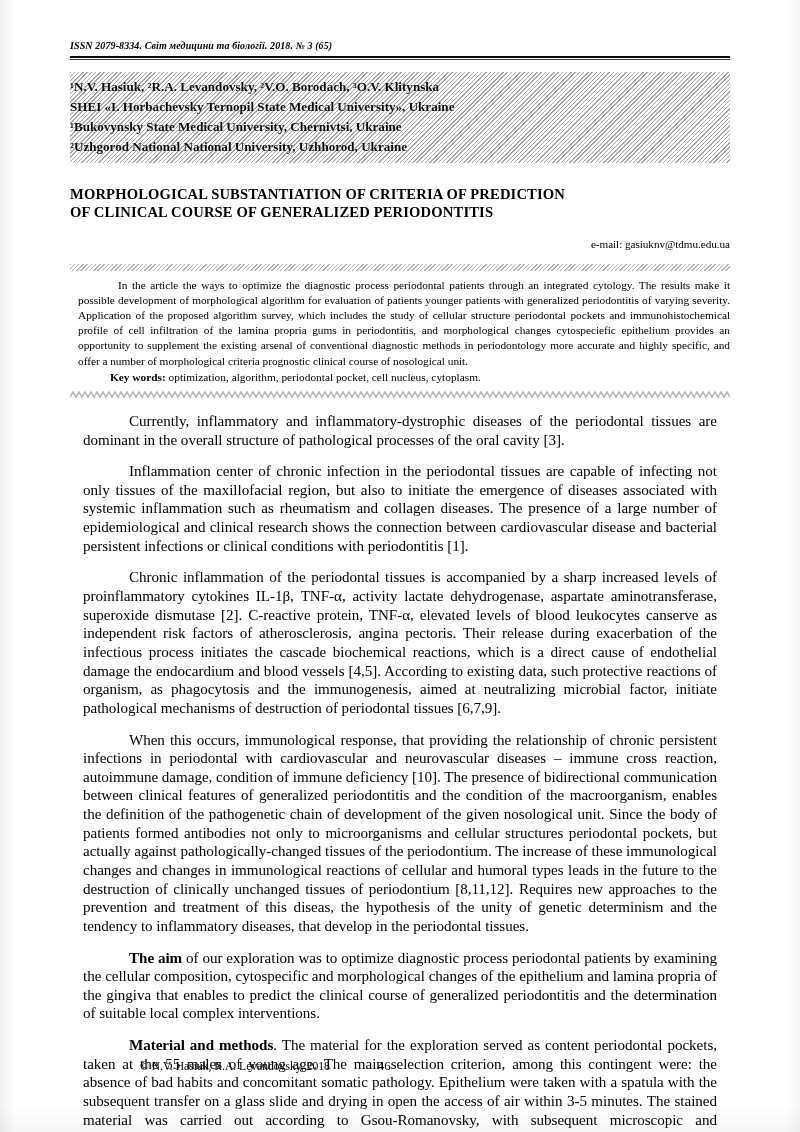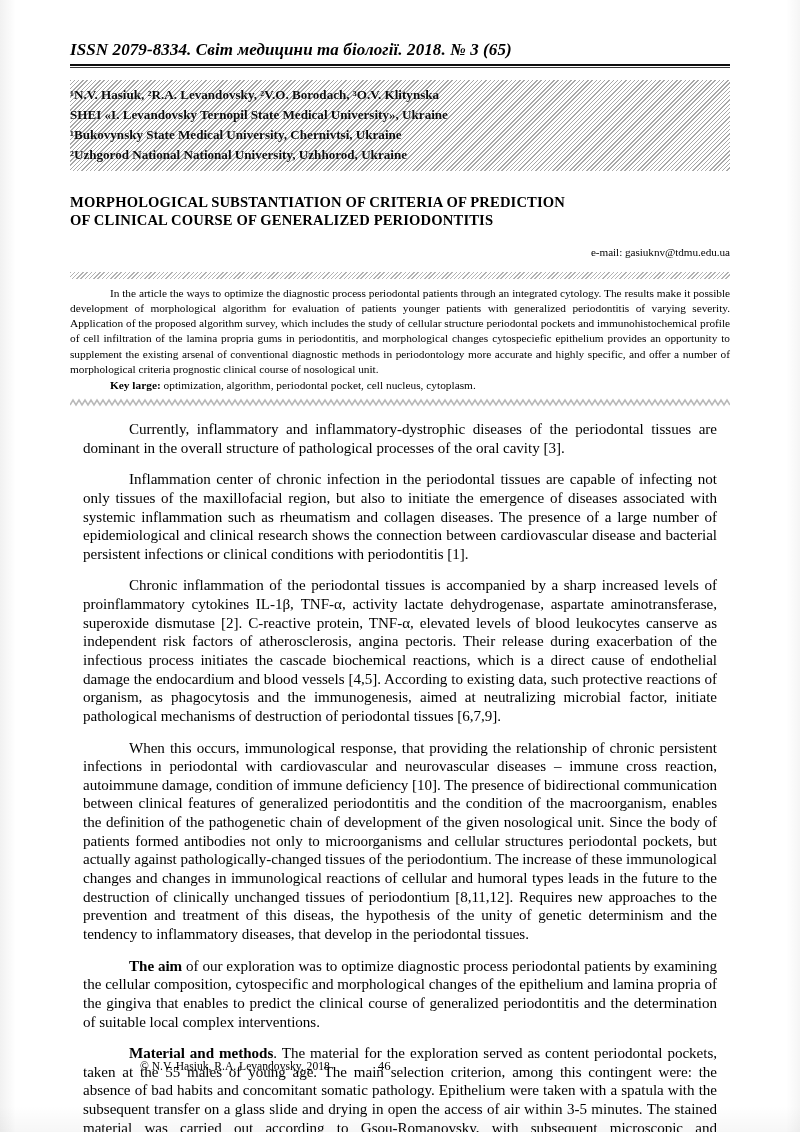--- a/index.html
+++ b/index.html
@@ -47,21 +47,21 @@
     width: 800px; height: 26px;
     background: linear-gradient(to top, rgba(0,0,0,0.035), rgba(0,0,0,0));
     pointer-events: none;
   }
 
   
   .running-head {
     padding-top: 40px;
     font-style: italic;
     font-weight: bold;
-    font-size: 17px;
+    font-size: 10px;
     letter-spacing: 0.1px;
     line-height: 1.15;
   }
   .rule-double {
     margin-top: 4px;
     border-top: 2.4px solid #0d0d0d;
     border-bottom: 1px solid #3a3a3a;
     height: 1.5px;
     box-sizing: content-box;
   }
@@ -123,20 +123,21 @@
   }
 
   
   .abstract {
     margin-top: 7px;
     font-size: 11.35px;
     line-height: 1.335;
     text-align: justify;
     text-indent: 40px;
     letter-spacing: -0.04px;
+    margin-left: 8px;
   }
   .abstract-kw {
     margin-top: 1px;
     font-size: 11.35px;
     line-height: 1.335;
     text-align: left;
     text-indent: 40px;
   }
   .abstract-kw b { font-weight: bold; }
 
@@ -185,37 +186,37 @@
 <body>
 
 <div class="page">
 
   <div class="running-head">ISSN 2079-8334. Світ медицини та біології. 2018. № 3 (65)</div>
   <div class="rule-double"></div>
 
 
   <div class="hatch-band">
     <div>¹N.V. Hasiuk, ²R.A. Levandovsky, ²V.O. Borodach, ³O.V. Klitynska</div>
-    <div>SHEI «I. Levandovsky Ternopil State Medical University», Ukraine</div>
+    <div>SHEI «I. Horbachevsky Ternopil State Medical University», Ukraine</div>
     <div>¹Bukovynsky State Medical University, Chernivtsi, Ukraine</div>
     <div>²Uzhgorod National National University, Uzhhorod, Ukraine</div>
   </div>
 
   <div class="title">
     <div>MORPHOLOGICAL SUBSTANTIATION OF CRITERIA OF PREDICTION</div>
     <div>OF CLINICAL COURSE OF GENERALIZED PERIODONTITIS</div>
   </div>
 
   <div class="email">e-mail: gasiuknv@tdmu.edu.ua</div>
 
   <div class="hatch-rule"></div>
 
   <div class="abstract">In the article the ways to optimize the diagnostic process periodontal patients through an integrated cytology. The results make it possible development of morphological algorithm for evaluation of patients younger patients with generalized periodontitis of varying severity. Application of the proposed algorithm survey, which includes the study of cellular structure periodontal pockets and immunohistochemical profile of cell infiltration of the lamina propria gums in periodontitis, and morphological changes cytospeciefic epithelium provides an opportunity to supplement the existing arsenal of conventional diagnostic methods in periodontology more accurate and highly specific, and offer a number of morphological criteria prognostic clinical course of nosological unit.</div>
 
-  <div class="abstract-kw"><b>Key large:</b><span> optimization, algorithm, periodontal pocket, cell nucleus, cytoplasm.</span></div>
+  <div class="abstract-kw"><b>Key words:</b><span> optimization, algorithm, periodontal pocket, cell nucleus, cytoplasm.</span></div>
 
   <svg class="zigzag" viewBox="0 0 660 9" preserveAspectRatio="none">
     <path d="M0 7 L3 2 L6 7 L9 2 L12 7 L15 2 L18 7 L21 2 L24 7 L27 2 L30 7 L33 2 L36 7 L39 2 L42 7 L45 2 L48 7 L51 2 L54 7 L57 2 L60 7 L63 2 L66 7 L69 2 L72 7 L75 2 L78 7 L81 2 L84 7 L87 2 L90 7 L93 2 L96 7 L99 2 L102 7 L105 2 L108 7 L111 2 L114 7 L117 2 L120 7 L123 2 L126 7 L129 2 L132 7 L135 2 L138 7 L141 2 L144 7 L147 2 L150 7 L153 2 L156 7 L159 2 L162 7 L165 2 L168 7 L171 2 L174 7 L177 2 L180 7 L183 2 L186 7 L189 2 L192 7 L195 2 L198 7 L201 2 L204 7 L207 2 L210 7 L213 2 L216 7 L219 2 L222 7 L225 2 L228 7 L231 2 L234 7 L237 2 L240 7 L243 2 L246 7 L249 2 L252 7 L255 2 L258 7 L261 2 L264 7 L267 2 L270 7 L273 2 L276 7 L279 2 L282 7 L285 2 L288 7 L291 2 L294 7 L297 2 L300 7 L303 2 L306 7 L309 2 L312 7 L315 2 L318 7 L321 2 L324 7 L327 2 L330 7 L333 2 L336 7 L339 2 L342 7 L345 2 L348 7 L351 2 L354 7 L357 2 L360 7 L363 2 L366 7 L369 2 L372 7 L375 2 L378 7 L381 2 L384 7 L387 2 L390 7 L393 2 L396 7 L399 2 L402 7 L405 2 L408 7 L411 2 L414 7 L417 2 L420 7 L423 2 L426 7 L429 2 L432 7 L435 2 L438 7 L441 2 L444 7 L447 2 L450 7 L453 2 L456 7 L459 2 L462 7 L465 2 L468 7 L471 2 L474 7 L477 2 L480 7 L483 2 L486 7 L489 2 L492 7 L495 2 L498 7 L501 2 L504 7 L507 2 L510 7 L513 2 L516 7 L519 2 L522 7 L525 2 L528 7 L531 2 L534 7 L537 2 L540 7 L543 2 L546 7 L549 2 L552 7 L555 2 L558 7 L561 2 L564 7 L567 2 L570 7 L573 2 L576 7 L579 2 L582 7 L585 2 L588 7 L591 2 L594 7 L597 2 L600 7 L603 2 L606 7 L609 2 L612 7 L615 2 L618 7 L621 2 L624 7 L627 2 L630 7 L633 2 L636 7 L639 2 L642 7 L645 2 L648 7 L651 2 L654 7 L657 2 L660 7" fill="none" stroke="#b9b9b9" stroke-width="1.6"></path>
   </svg>
 
   <div class="body-text">
     <p>Currently, inflammatory and inflammatory-dystrophic diseases of the periodontal tissues are dominant in the overall structure of pathological processes of the oral cavity [3].</p>
     <p>Inflammation center of chronic infection in the periodontal tissues are capable of infecting not only tissues of the maxillofacial region, but also to initiate the emergence of diseases associated with systemic inflammation such as rheumatism and collagen diseases. The presence of a large number of epidemiological and clinical research shows the connection between cardiovascular disease and bacterial persistent infections or clinical conditions with periodontitis [1].</p>
     <p>Chronic inflammation of the periodontal tissues is accompanied by a sharp increased levels of proinflammatory cytokines IL-1β, TNF-α, activity lactate dehydrogenase, aspartate aminotransferase, superoxide dismutase [2].  C-reactive protein, TNF-α, elevated levels of blood leukocytes canserve as independent risk factors of atherosclerosis, angina pectoris. Their release during exacerbation of the infectious process initiates the cascade biochemical reactions, which is a direct cause of endothelial damage the endocardium and blood vessels [4,5]. According to existing data, such protective reactions of organism, as phagocytosis and the immunogenesis, aimed at neutralizing microbial factor, initiate pathological mechanisms of destruction of periodontal tissues [6,7,9].</p>
     <p>When this occurs, immunological response, that providing the relationship of chronic persistent infections in periodontal with cardiovascular and neurovascular diseases – immune cross reaction, autoimmune damage, condition of immune deficiency [10]. The presence of bidirectional communication between clinical features of generalized periodontitis and the condition of the macroorganism, enables the definition of the pathogenetic chain of development of the given nosological unit. Since the body of patients formed antibodies not only to microorganisms and cellular structures periodontal pockets, but actually against pathologically-changed tissues of the periodontium. The increase of these immunological changes and changes in immunological reactions of cellular and humoral types leads in the future to the destruction of clinically unchanged tissues of periodontium [8,11,12]. Requires new approaches to the prevention and treatment of this diseas, the hypothesis of the unity of genetic determinism and the tendency to inflammatory diseases, that develop in the periodontal tissues.</p>

